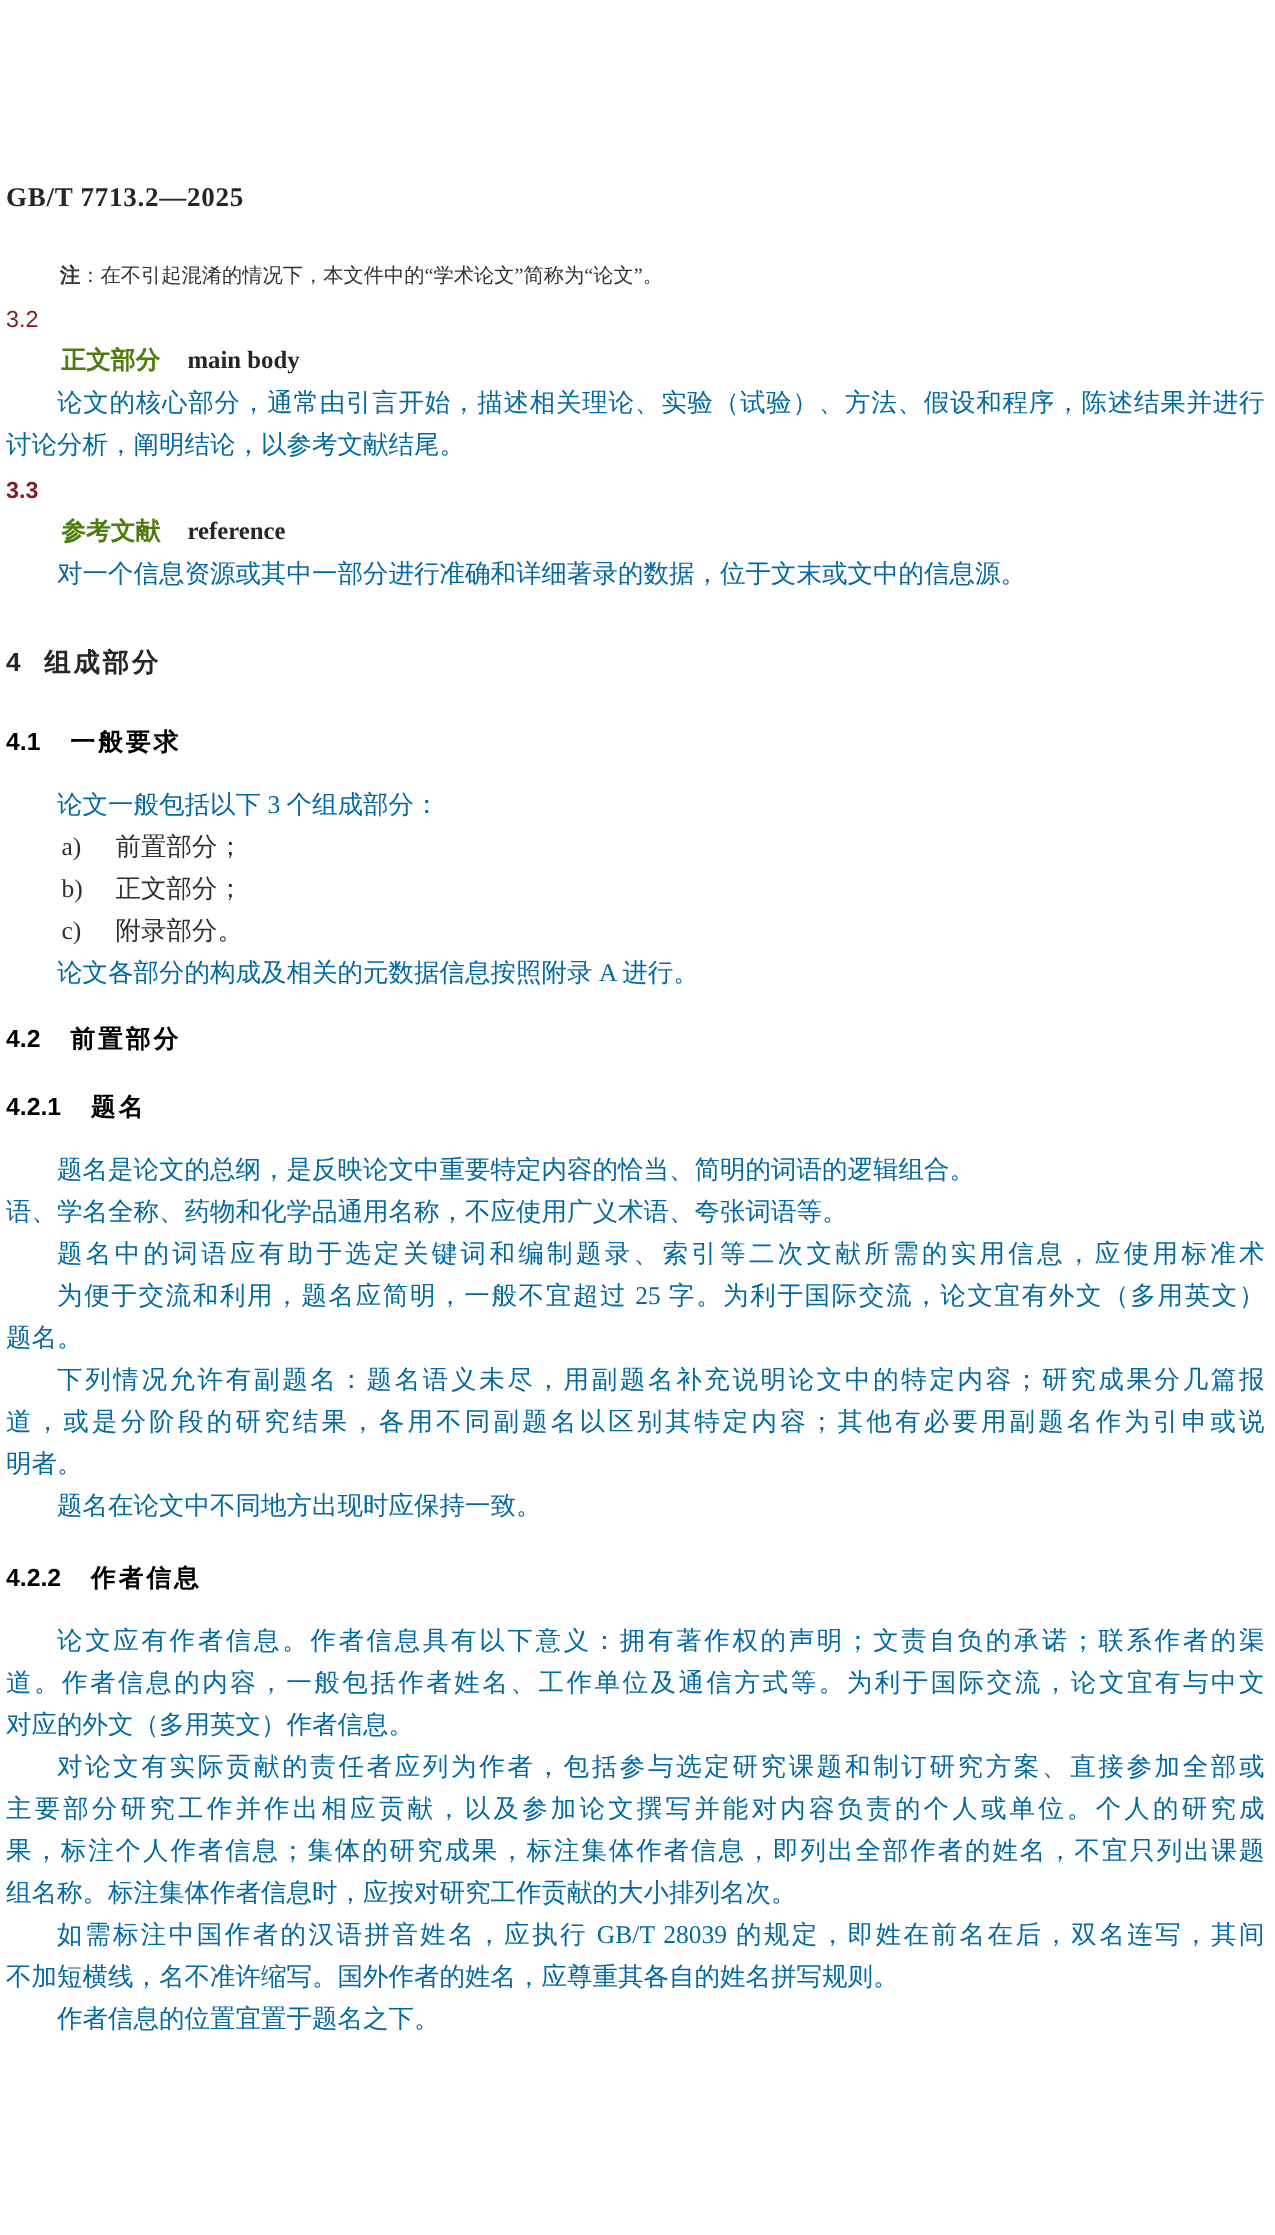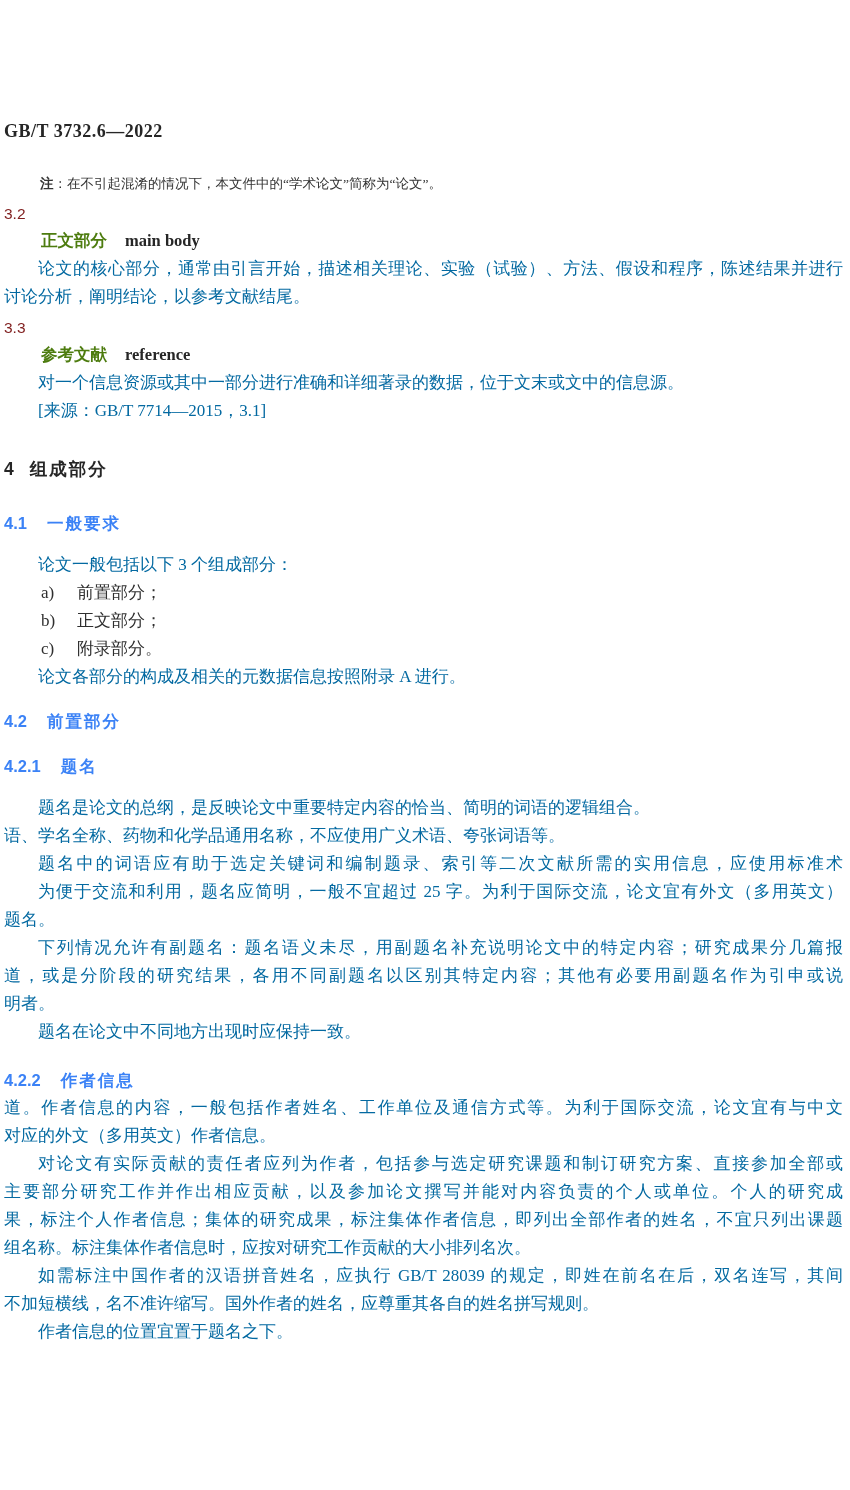--- a/index.html
+++ b/index.html
@@ -18,68 +18,67 @@
   .run-head{margin-top:120px;font:700 18px/22px "Liberation Serif","DejaVu Serif",serif;
             letter-spacing:.5px;color:#262626;}
 
   
   .note{margin-top:31px;padding-left:36px;font:13.5px/22px "Liberation Serif","DejaVu Serif",serif;color:#333;}
   .note b{font-weight:700;}
 
   
   .clause{font:15.5px/26px "Liberation Sans","DejaVu Sans",sans-serif;color:#7f1d1d;}
   .clause.c32{margin-top:6px;}
-  .clause.c33{margin-top:4px;}
+  .clause.c33{margin-top:4px;font-weight:bold;}
 
   
   .term-h{padding-left:37px;line-height:28px;}
   .term-h .zh{font:700 16.5px "Liberation Sans","DejaVu Sans",sans-serif;color:#4d7c0f;}
   .term-h .en{font:700 16.5px "Liberation Serif","DejaVu Serif",serif;margin-left:18px;color:#262626;}
 
   
   .h-ch{margin-top:29px;font:700 17.5px/30px "Liberation Sans","DejaVu Sans",sans-serif;color:#262626;}
   .h-ch .num{margin-right:16px;}
   .h-ch .ttl{letter-spacing:2px;}
-  .h-sec{font:700 16.5px/28px "Liberation Sans","DejaVu Sans",sans-serif;color:#3b82f6;}
+  .h-sec{font:700 16.5px/28px "Liberation Sans","DejaVu Sans",sans-serif;color:#000000;}
   .h-sec .num{margin-right:20px;}
   .h-sec .ttl{letter-spacing:2px;}
   .h-sec.s41{margin-top:25px;}
   .h-sec.s42{margin-top:16px;}
   .h-sec.s421{margin-top:17px;}
   .h-sec.s422{margin-top:20px;}
 
   
   .li-row{padding-left:37px;font:17px/28px "Liberation Serif","DejaVu Serif",serif;}
   .li-row .mk{display:inline-block;min-width:22px;margin-right:14px;}
 
   .mt14{margin-top:14px;}
 </style>
 </head>
 <body>
 
 <div class="page">
   <div class="content">
 
-    <div class="run-head">GB/T 3732.6—2022</div>
+    <div class="run-head">GB/T 7713.2—2025</div>
 
     <div class="note"><b>注</b><span>：在不引起混淆的情况下，本文件中的“学术论文”简称为“论文”。</span></div>
 
     <div class="clause c32">3.2</div>
     <div class="term-h">
       <span class="zh">正文部分</span><span class="en">main body</span>
     </div>
     <div class="ln ind full">论文的核心部分，通常由引言开始，描述相关理论、实验（试验）、方法、假设和程序，陈述结果并进行</div>
     <div class="ln">讨论分析，阐明结论，以参考文献结尾。</div>
 
     <div class="clause c33">3.3</div>
     <div class="term-h">
       <span class="zh">参考文献</span><span class="en">reference</span>
     </div>
     <div class="ln ind">对一个信息资源或其中一部分进行准确和详细著录的数据，位于文末或文中的信息源。</div>
-    <div class="ln ind">[来源：GB/T 7714—2015，3.1]</div>
 
     <div class="h-ch">
       <span class="num">4</span><span class="ttl">组成部分</span>
     </div>
 
     <div class="h-sec s41">
       <span class="num">4.1</span><span class="ttl">一般要求</span>
     </div>
     <div class="ln ind mt14">论文一般包括以下 3 个组成部分：</div>
     <div class="li-row"><span class="mk">a)</span><span>前置部分；</span></div>
@@ -100,20 +99,21 @@
     <div class="ln ind full">为便于交流和利用，题名应简明，一般不宜超过 25 字。为利于国际交流，论文宜有外文（多用英文）</div>
     <div class="ln">题名。</div>
     <div class="ln ind full">下列情况允许有副题名：题名语义未尽，用副题名补充说明论文中的特定内容；研究成果分几篇报</div>
     <div class="ln full">道，或是分阶段的研究结果，各用不同副题名以区别其特定内容；其他有必要用副题名作为引申或说</div>
     <div class="ln">明者。</div>
     <div class="ln ind">题名在论文中不同地方出现时应保持一致。</div>
 
     <div class="h-sec s422">
       <span class="num">4.2.2</span><span class="ttl">作者信息</span>
     </div>
+    <div class="ln ind full mt14">论文应有作者信息。作者信息具有以下意义：拥有著作权的声明；文责自负的承诺；联系作者的渠</div>
     <div class="ln full">道。作者信息的内容，一般包括作者姓名、工作单位及通信方式等。为利于国际交流，论文宜有与中文</div>
     <div class="ln">对应的外文（多用英文）作者信息。</div>
     <div class="ln ind full">对论文有实际贡献的责任者应列为作者，包括参与选定研究课题和制订研究方案、直接参加全部或</div>
     <div class="ln full">主要部分研究工作并作出相应贡献，以及参加论文撰写并能对内容负责的个人或单位。个人的研究成</div>
     <div class="ln full">果，标注个人作者信息；集体的研究成果，标注集体作者信息，即列出全部作者的姓名，不宜只列出课题</div>
     <div class="ln">组名称。标注集体作者信息时，应按对研究工作贡献的大小排列名次。</div>
     <div class="ln ind full">如需标注中国作者的汉语拼音姓名，应执行 GB/T 28039 的规定，即姓在前名在后，双名连写，其间</div>
     <div class="ln">不加短横线，名不准许缩写。国外作者的姓名，应尊重其各自的姓名拼写规则。</div>
     <div class="ln ind">作者信息的位置宜置于题名之下。</div>
 

